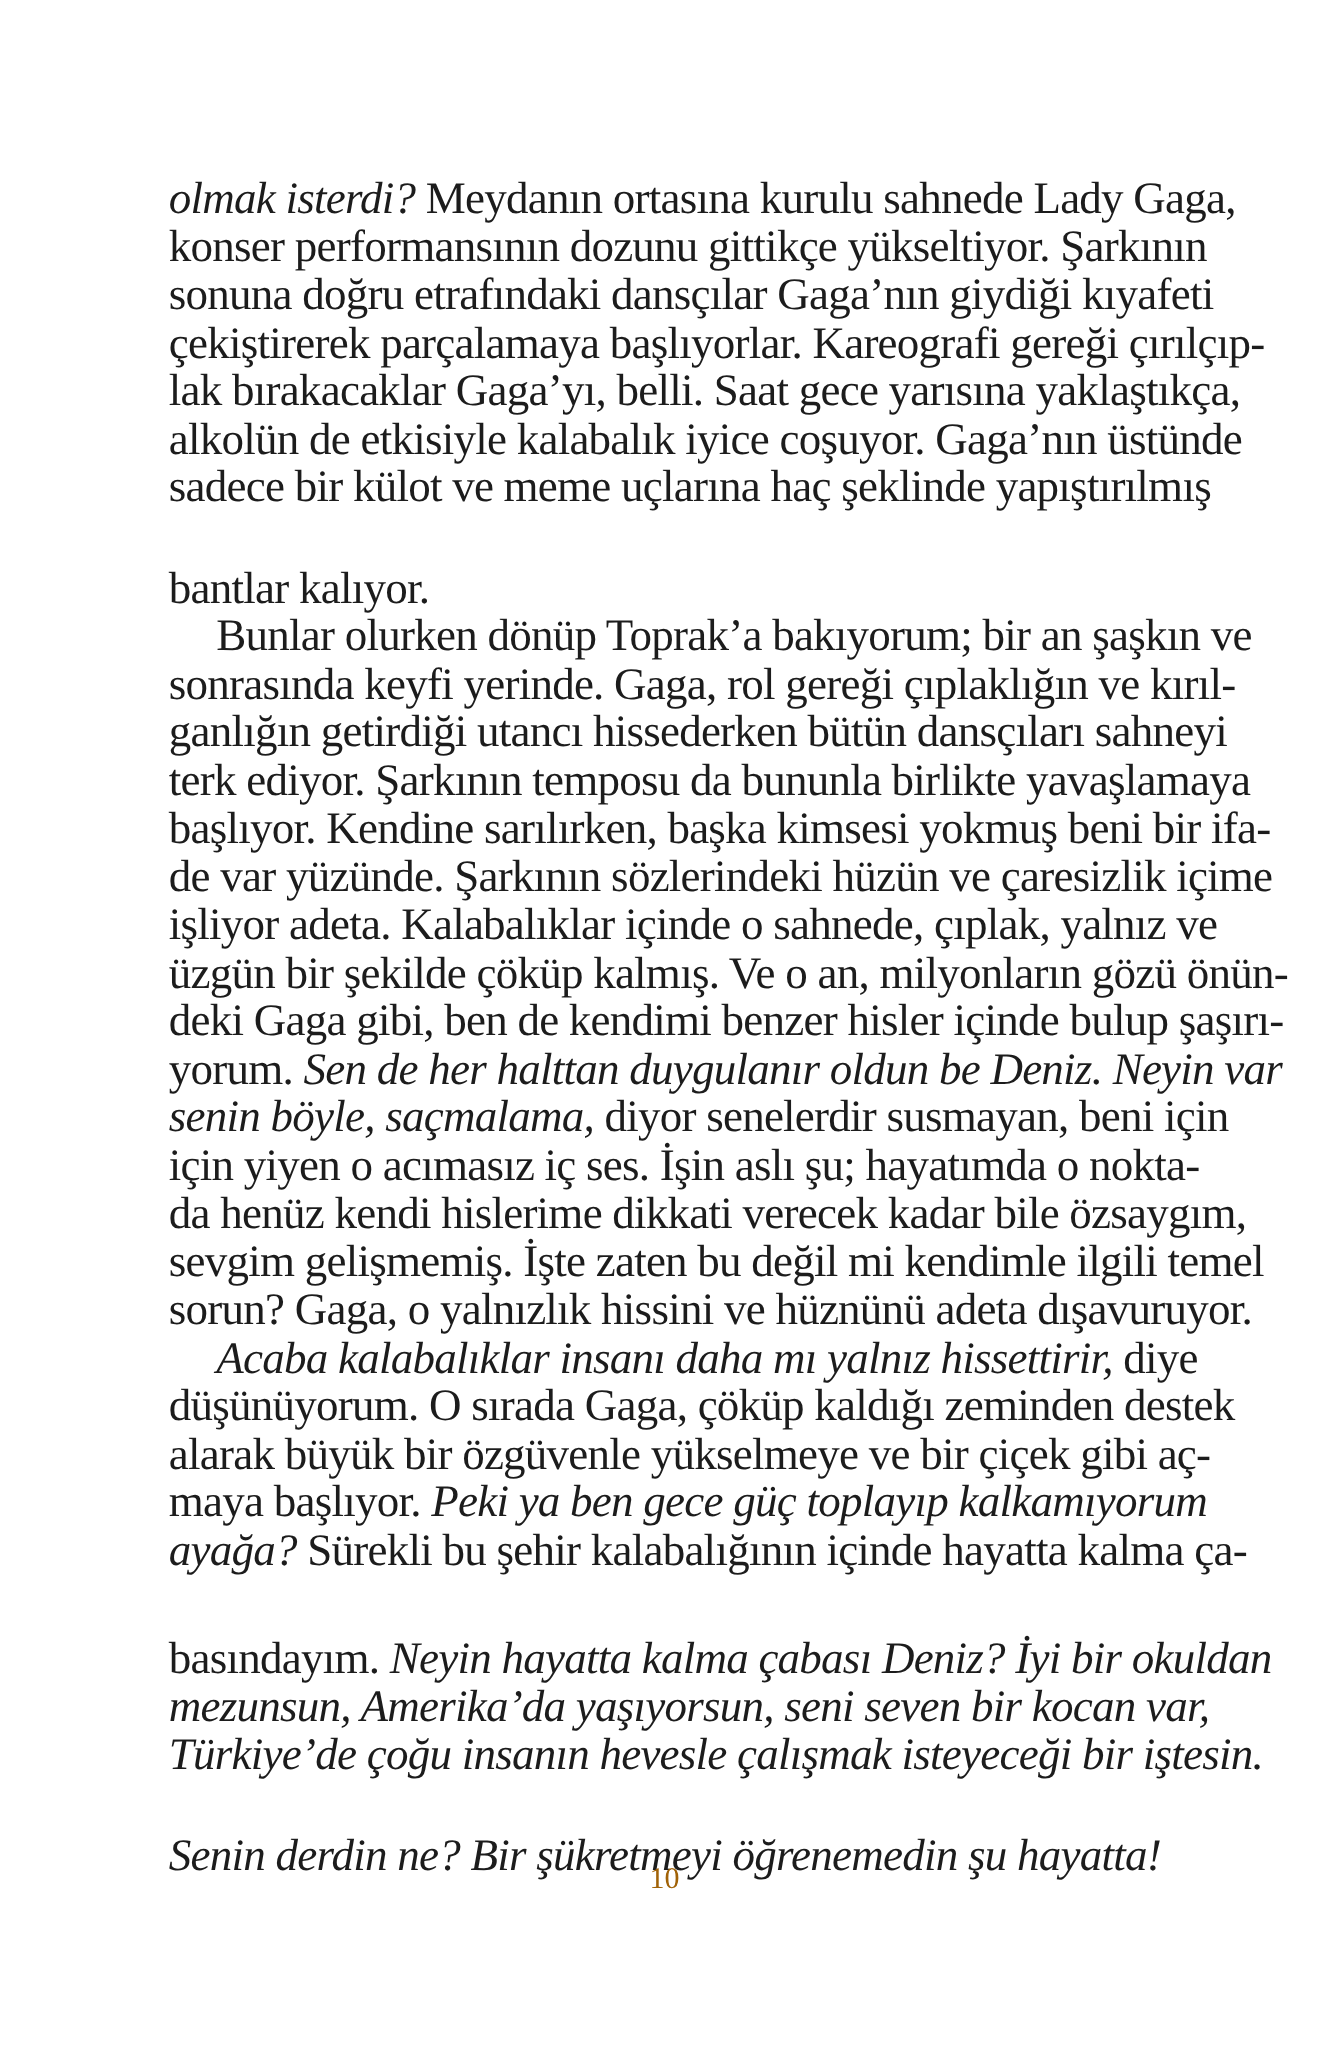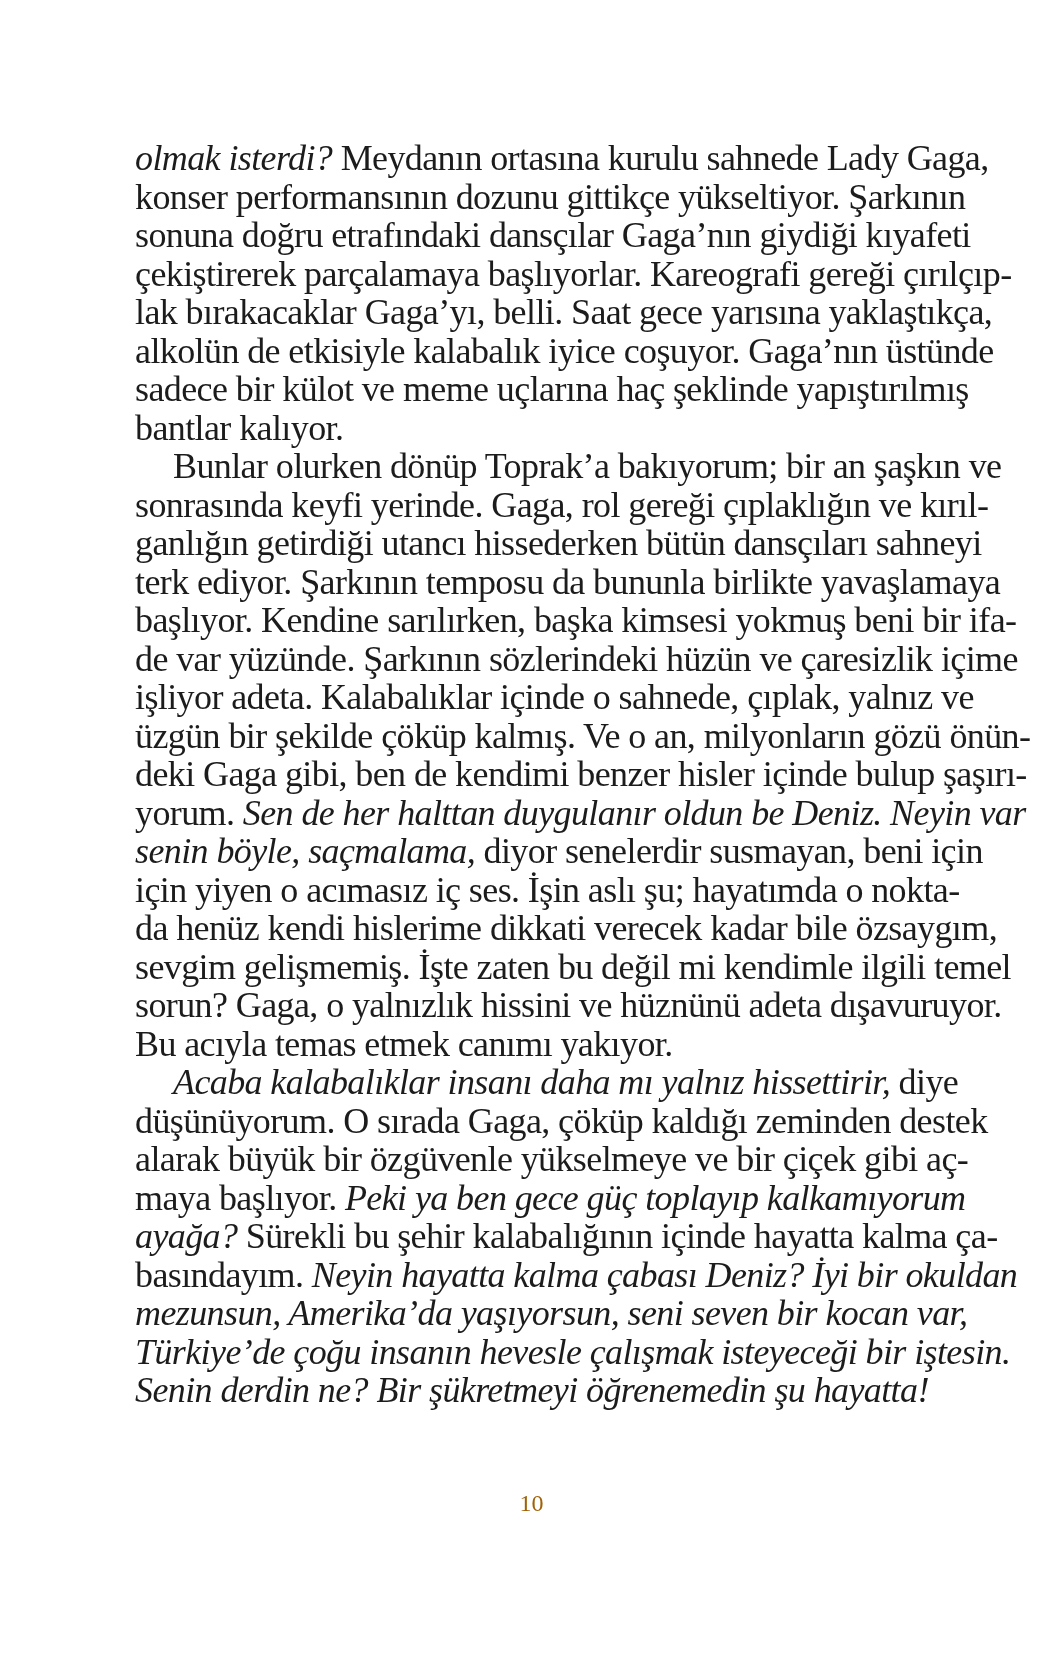--- a/index.html
+++ b/index.html
@@ -27,20 +27,21 @@
       line-height: 38.5px;
       font-size: 36px;
       white-space: nowrap;
       text-align: justify;
       text-align-last: justify;
       transform-origin: left center;
       letter-spacing: -0.6px;
     }
     .line.last {
       text-align-last: left;
+      margin-top: 42px;
     }
     .line.indent {
       padding-left: 38px;
     }
     .seg-i {
       font-style: italic;
     }
     .page-number {
       position: absolute;
       left: 0;
@@ -77,29 +78,28 @@
     <span class="line"><span>de var yüzünde. Şarkının sözlerindeki hüzün ve çaresizlik içime</span></span>
     <span class="line"><span>işliyor adeta. Kalabalıklar içinde o sahnede, çıplak, yalnız ve</span></span>
     <span class="line"><span>üzgün bir şekilde çöküp kalmış. Ve o an, milyonların gözü önün-</span></span>
     <span class="line"><span>deki Gaga gibi, ben de kendimi benzer hisler içinde bulup şaşırı-</span></span>
     <span class="line"><span>yorum. </span><span class="seg-i">Sen de her halttan duygulanır oldun be Deniz. Neyin var</span></span>
     <span class="line"><span class="seg-i">senin böyle, saçmalama,</span><span> diyor senelerdir susmayan, beni için</span></span>
     <span class="line"><span>için yiyen o acımasız iç ses. İşin aslı şu; hayatımda o nokta-</span></span>
     <span class="line"><span>da henüz kendi hislerime dikkati verecek kadar bile özsaygım,</span></span>
     <span class="line"><span>sevgim gelişmemiş. İşte zaten bu değil mi kendimle ilgili temel</span></span>
     <span class="line"><span>sorun? Gaga, o yalnızlık hissini ve hüznünü adeta dışavuruyor.</span></span>
-    <span class="line last"><span>Bu acıyla temas etmek canımı yakıyor.</span></span>
   </div>
 
   <div>
     <span class="line indent"><span class="seg-i">Acaba kalabalıklar insanı daha mı yalnız hissettirir,</span><span> diye</span></span>
     <span class="line"><span>düşünüyorum. O sırada Gaga, çöküp kaldığı zeminden destek</span></span>
     <span class="line"><span>alarak büyük bir özgüvenle yükselmeye ve bir çiçek gibi aç-</span></span>
     <span class="line"><span>maya başlıyor. </span><span class="seg-i">Peki ya ben gece güç toplayıp kalkamıyorum</span></span>
     <span class="line"><span class="seg-i">ayağa?</span><span> Sürekli bu şehir kalabalığının içinde hayatta kalma ça-</span></span>
-    <span class="line" style="transform: scaleX(1); width: 738.016px;"><span>basındayım. </span><span class="seg-i">Neyin hayatta kalma çabası Deniz? İyi bir okuldan</span></span>
+    <span class="line" style="transform: scaleX(1); width: 738.016px; margin-top: 48px;"><span>basındayım. </span><span class="seg-i">Neyin hayatta kalma çabası Deniz? İyi bir okuldan</span></span>
     <span class="line"><span class="seg-i">mezunsun, Amerika’da yaşıyorsun, seni seven bir kocan var,</span></span>
     <span class="line"><span class="seg-i">Türkiye’de çoğu insanın hevesle çalışmak isteyeceği bir iştesin.</span></span>
     <span class="line last"><span class="seg-i">Senin derdin ne? Bir şükretmeyi öğrenemedin şu hayatta!</span></span>
   </div>
 </div>
 
 <div class="page-number">10</div>
 
 </body></html>

